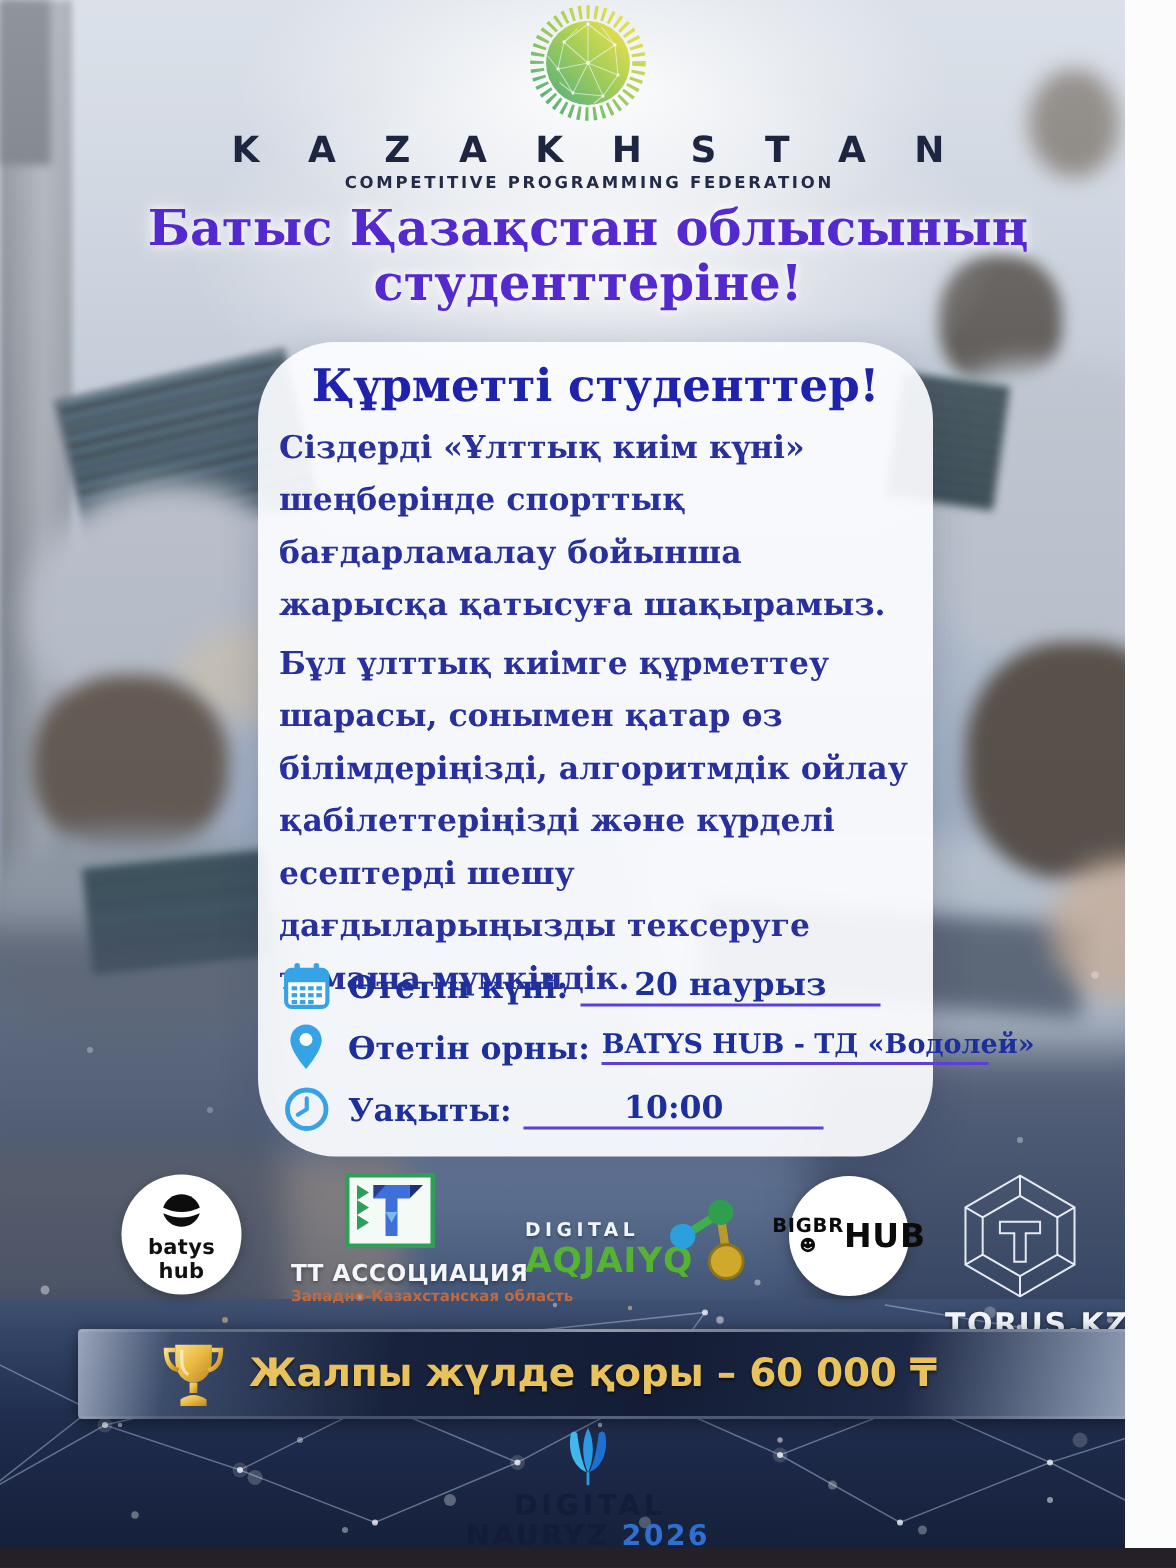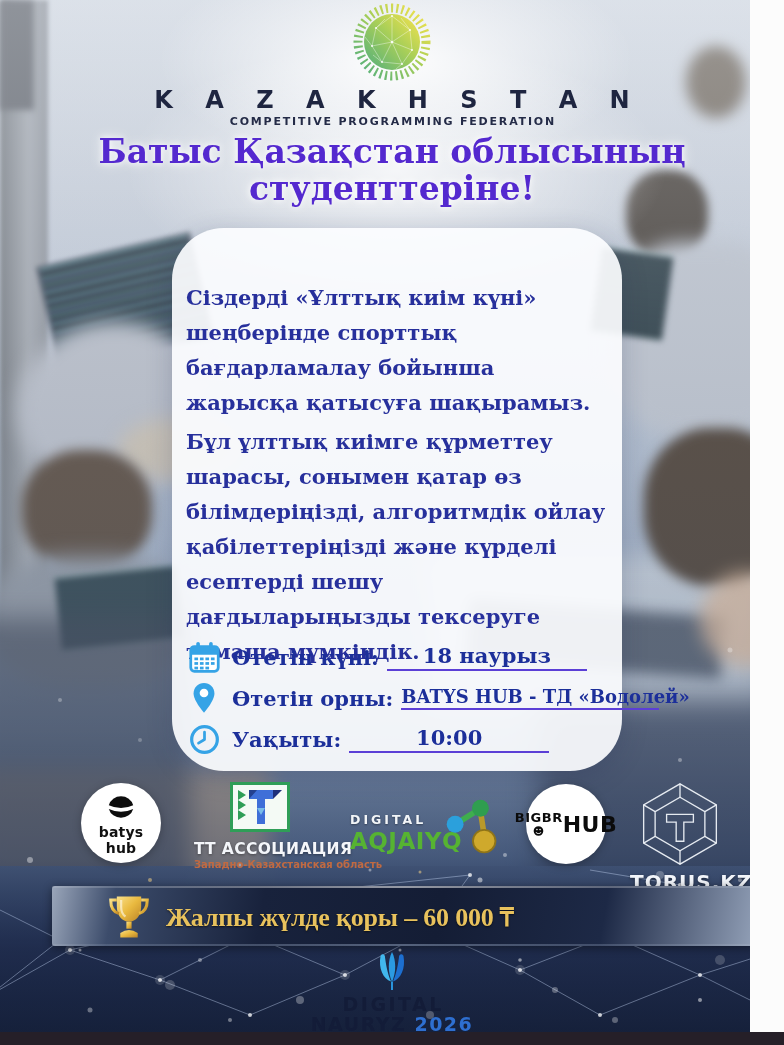--- a/index.html
+++ b/index.html
@@ -89,21 +89,21 @@
     display:flex;align-items:center;justify-content:center;}
   .bigbro-top{font-size:13px;font-weight:900;color:#0b0b0b;letter-spacing:.5px;line-height:13px;}
   .bigbro-face{font-size:11px;}
   .bigbro-bottom{font-size:22px;font-weight:900;color:#0b0b0b;line-height:21px;letter-spacing:.5px;}
   .sp-torus{left:630px;top:780px;width:100px;}
   .torus-label{font-size:20px;font-weight:900;color:#f2f5fa;letter-spacing:1px;margin-top:-2px;text-shadow:0 1px 3px rgba(0,0,0,.5);}
   
   .banner{position:absolute;left:52px;top:886px;width:704px;height:60px;border-radius:3px;
     background:linear-gradient(100deg,#9aa6ba 0%,#3c4c6b 9%,#192档 0%,#18223c 30%,#141d35 55%,#1d2946 78%,#8费 0%,#93a1b8 100%);
     background:linear-gradient(100deg,#9aa6ba 0%,#3c4c6b 9%,#18223c 30%,#141d35 55%,#1d2946 78%,#93a1b8 100%);
-    box-shadow:0 2px 10px rgba(0,0,0,.45);display:flex;align-items:center;font-family:Liberation Serif, serif;}
+    box-shadow:0 2px 10px rgba(0,0,0,.45);display:flex;align-items:center;}
   .banner::before{content:"";position:absolute;left:0;top:0;width:100%;height:2px;background:linear-gradient(90deg,rgba(255,255,255,.1),rgba(255,255,255,.55),rgba(255,255,255,.1));}
   .banner::after{content:"";position:absolute;left:0;bottom:0;width:100%;height:2px;background:linear-gradient(90deg,rgba(255,255,255,.08),rgba(180,200,230,.4),rgba(255,255,255,.08));}
   .trophy{margin-left:56px;flex:0 0 auto;display:flex;}
   .prize-text{margin-left:16px;font-size:26px;font-weight:bold;color:#e8c25d;letter-spacing:-0.2px;white-space:nowrap;
     text-shadow:0 1px 2px rgba(0,0,0,.6);}
   
   .nauryz{position:absolute;left:0;top:950px;width:784px;text-align:center;}
   .nauryz svg{display:block;margin:0 auto;}
   .nz-line1{margin-top:2px;font-size:19px;font-weight:900;letter-spacing:2.5px;text-indent:2.5px;color:#131c38;line-height:20px;}
   .nz-line2{font-size:19px;font-weight:900;letter-spacing:1.5px;color:#131c38;line-height:20px;}
@@ -237,20 +237,21 @@
       <div class="fed-name">K A Z A K H S T A N</div>
       <div class="fed-sub">COMPETITIVE PROGRAMMING FEDERATION</div>
     </div>
 
     <div class="main-title">
       <div>Батыс Қазақстан облысының</div>
       <div>студенттеріне!</div>
     </div>
 
     <div class="card">
+      <div class="card-heading">Құрметті студенттер!</div>
       <div class="para p1">Сіздерді «Ұлттық киім күні» шеңберінде спорттық бағдарламалау бойынша жарысқа қатысуға шақырамыз.</div>
       <div class="para p2">Бұл ұлттық киімге құрметтеу шарасы, сонымен қатар өз білімдеріңізді, алгоритмдік ойлау қабілеттеріңізді және күрделі есептерді шешу дағдыларыңызды тексеруге тамаша мүмкіндік.</div>
 
       <div class="details">
         <div class="detail-row">
           <span class="d-icon">
             <svg width="33" height="33" viewBox="0 0 36 36">
               <rect x="3" y="6" width="30" height="27" rx="4" fill="#ffffff" stroke="#35a3e6" stroke-width="3"></rect>
               <path d="M6 6 h24 a3 3 0 0 1 3 3 v6 H3 V9 a3 3 0 0 1 3 -3 Z" fill="#35a3e6"></path>
               <rect x="9" y="1" width="4" height="8" rx="2" fill="#35a3e6"></rect>
@@ -264,21 +265,21 @@
                   <rect x="13" y="23" width="4" height="3"></rect>
                   <rect x="19" y="23" width="4" height="3"></rect>
                   <rect x="25" y="23" width="4" height="3"></rect>
                 <rect x="7" y="28" width="4" height="3"></rect>
                   <rect x="13" y="28" width="4" height="3"></rect>
                   <rect x="19" y="28" width="4" height="3"></rect>
               </g>
             </svg>
           </span>
           <span class="d-label">Өтетін күні:</span>
-          <span class="d-value v1">18 наурыз</span>
+          <span class="d-value v1">20 наурыз</span>
         </div>
 
         <div class="detail-row">
           <span class="d-icon">
             <svg width="30" height="34" viewBox="0 0 36 40">
               <path d="M18 2 C11 2 5.5 7.5 5.5 14.5 c0 9 12.5 23 12.5 23 s12.5 -14 12.5 -23 C30.5 7.5 25 2 18 2 Z" fill="#35a3e6"></path>
               <circle cx="18" cy="14" r="5.2" fill="#ffffff"></circle>
             </svg>
           </span>
           <span class="d-label">Өтетін орны:</span>

